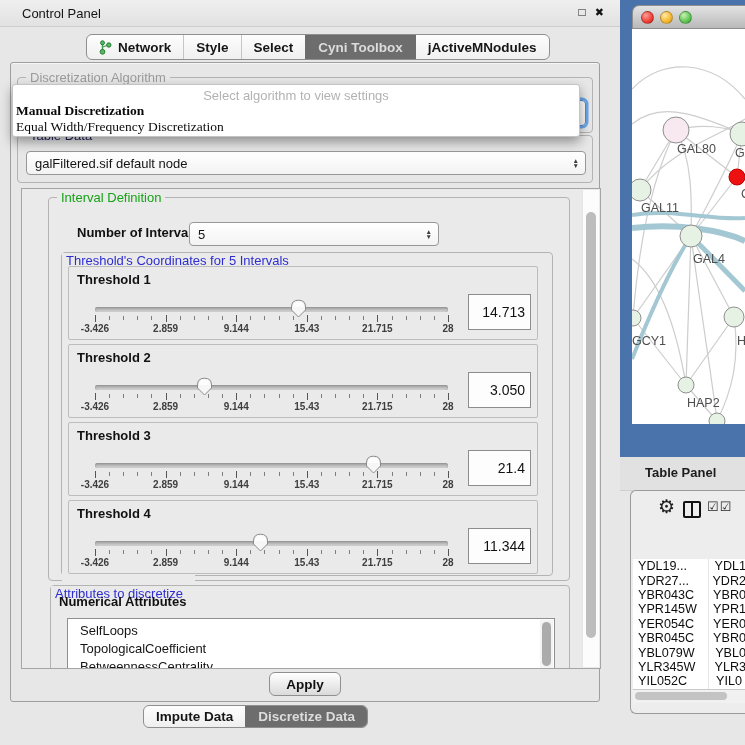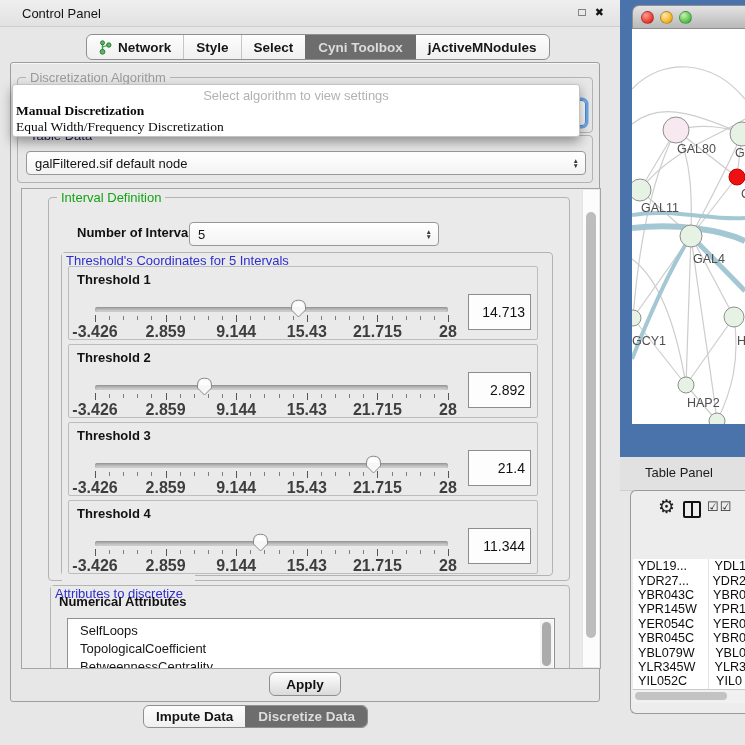--- a/index.html
+++ b/index.html
@@ -58,21 +58,21 @@
 
   
   .tpanel{position:absolute;left:6px;width:468px;height:72px;border:1px solid #bdbdbd;border-radius:2px;background:#eaeaea;}
   .tlabel{position:absolute;left:8px;top:5px;font-size:13px;font-weight:700;color:#111;}
   .track{position:absolute;left:26px;top:40px;width:353px;height:5px;border-radius:3px;
          background:linear-gradient(#969696,#dcdcdc);box-shadow:inset 0 0 1px #6f6f6f;}
   .thumb{position:absolute;top:32px;width:17px;height:19px;margin-left:-8.5px;}
   .tickrow{position:absolute;left:26px;top:49px;width:354px;height:4px;
            background:repeating-linear-gradient(to right,#7d7d7d 0,#7d7d7d 1px,transparent 1px,transparent 14.12px);}
   .majtick{position:absolute;top:48px;width:1px;height:7px;background:#555;}
-  .ticklabel{position:absolute;top:56px;transform:translateX(-50%);font-size:16px;font-weight:700;color:#3e3e3e;white-space:nowrap;}
+  .ticklabel{position:absolute;top:56px;transform:translateX(-50%);font-size:10px;font-weight:700;color:#3e3e3e;white-space:nowrap;}
   .vbox{position:absolute;right:6px;top:27px;width:56px;height:34px;background:#fdfdfd;border:1px solid #8d8d8d;
         font-size:14px;color:#111;text-align:right;line-height:34px;padding-right:5px;}
 
   
   .attr-list{position:absolute;left:16px;top:32px;width:486px;height:52px;background:#fff;
              border:1px solid #909090;overflow:hidden;}
   .listitem{font-size:13px;color:#141414;line-height:18px;padding-left:12px;white-space:nowrap;}
   .lsb{position:absolute;right:1px;top:1px;width:13px;bottom:1px;background:#f4f4f4;}
   .lsb-thumb{position:absolute;left:2px;top:2px;width:9px;height:44px;background:#ababab;border-radius:5px;}
 
@@ -88,21 +88,21 @@
   .blue{position:absolute;left:0;top:0;width:125px;height:457px;background:#4a72ab;}
   .macwin{position:absolute;left:12px;top:5px;width:113px;height:419px;}
   .macbar{position:absolute;left:0;top:0;width:113px;height:24px;border-radius:7px 0 0 0;
           background:linear-gradient(#e3e3e3,#b9b9b9);border:1px solid #8e8e8e;border-right:none;box-sizing:border-box;}
   .light{position:absolute;top:5px;width:13px;height:13px;border-radius:50%;border:1px solid rgba(0,0,0,.25);box-sizing:border-box;}
   .light.red{left:8px;background:radial-gradient(circle at 35% 30%,#ff9d97,#ed4238 60%,#c01b12);}
   .light.yellow{left:27px;background:radial-gradient(circle at 35% 30%,#ffe9a8,#f6b82e 60%,#d3931a);}
   .light.green{left:46px;background:radial-gradient(circle at 35% 30%,#c5f2b0,#61c555 60%,#2f9e2f);}
   .canvas{position:absolute;left:0;top:24px;width:113px;height:395px;background:#ffffff;overflow:hidden;}
 
-  .tpbar{position:absolute;left:0;top:457px;width:125px;height:33px;background:#e1e1e1;border-bottom:1px solid #cfcfcf;}
+  .tpbar{position:absolute;left:0;top:457px;width:125px;height:33px;background:#e1e1e1;border-bottom:1px solid #cfcfcf;font-weight:bold;}
   .tpbar span{position:absolute;left:25px;top:8px;font-size:13px;color:#1c1c1c;}
   .tppanel{position:absolute;left:10px;top:490px;width:115px;height:222px;background:#ededed;
            border:1px solid #9a9a9a;border-right:none;border-radius:6px 0 0 6px;overflow:hidden;}
   .tb-gear{position:absolute;left:27px;top:3px;font-size:19px;color:#1b1b1b;line-height:26px;}
   .tb-col{position:absolute;left:52px;top:10px;width:14px;height:13px;border:2px solid #111;border-radius:2px;}
   .tb-col::after{content:"";position:absolute;left:50%;top:0;bottom:0;width:2px;margin-left:-1px;background:#111;}
   .tb-checks{position:absolute;left:76px;top:8px;font-size:13px;color:#262626;display:flex;gap:1px;}
   .gh{position:absolute;left:2px;top:41px;width:113px;height:27px;display:flex;}
   .gh-c1{width:75px;box-sizing:border-box;background:linear-gradient(#d3eaf3,#aed5e5);border:1px solid #8ba6b2;
          display:flex;align-items:center;justify-content:center;font-size:13px;color:#161616;}
@@ -231,21 +231,21 @@
   <div class="tpanel" style="top: 91px;">
     <span class="tlabel">Threshold 2</span>
     <div class="track"></div>
     <div class="tickrow"></div>
     <div class="thumb" style="left: 135.43px;">
       <svg width="17" height="19" viewBox="0 0 17 19">
         <path d="M1.5,8 Q1.5,1.2 8.5,1.2 Q15.5,1.2 15.5,8 L15.5,11 L8.5,18 L1.5,11 Z" fill="#f6f6f6" stroke="#8a8a8a" stroke-width="1"></path>
         <path d="M3,7.5 Q3,3 8.5,3 Q14,3 14,7.5 L14,8 L3,8 Z" fill="#ffffff" opacity="0.8"></path>
       </svg>
     </div>
-    <div class="vbox"><span class="tval">2.892</span></div>
+    <div class="vbox"><span class="tval">3.050</span></div>
   <div class="majtick" style="left: 26px;"></div>
                 <span class="ticklabel" style="left: 26px;">-3.426</span>
                 <div class="majtick" style="left: 96.6px;"></div>
                 <span class="ticklabel" style="left: 96.6px;">2.859</span>
                 <div class="majtick" style="left: 167.2px;"></div>
                 <span class="ticklabel" style="left: 167.2px;">9.144</span>
                 <div class="majtick" style="left: 237.8px;"></div>
                 <span class="ticklabel" style="left: 237.8px;">15.43</span>
                 <div class="majtick" style="left: 308.4px;"></div>
                 <span class="ticklabel" style="left: 308.4px;">21.715</span>

